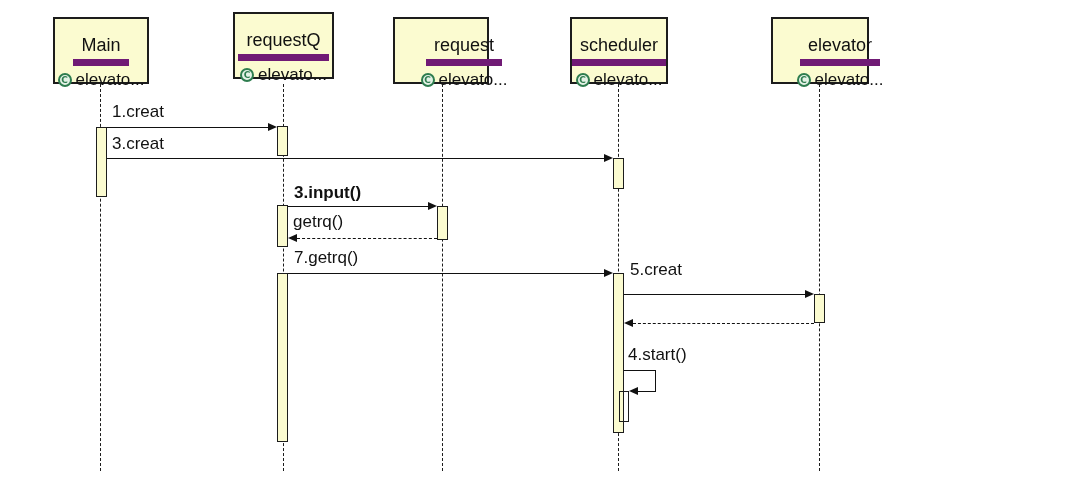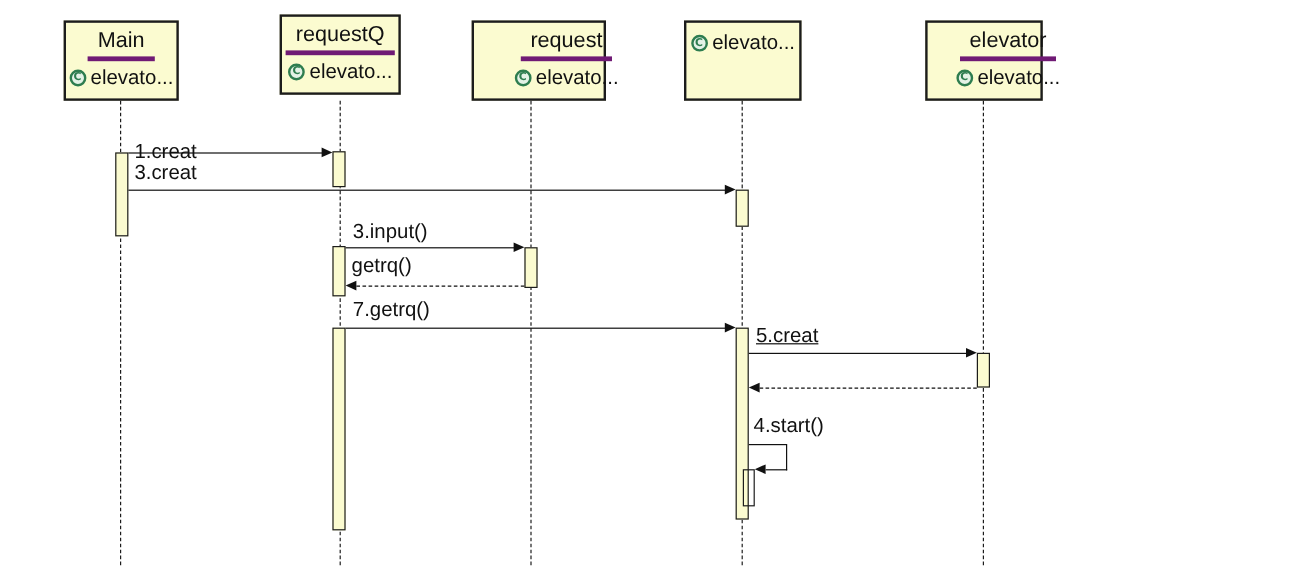--- a/index.html
+++ b/index.html
@@ -9,21 +9,21 @@
   }
   
   .pbox{
     position:absolute;box-sizing:border-box;height:67px;
     background:#FBFBD0;border:2px solid #1c1c1c;
     display:flex;flex-direction:column;align-items:center;justify-content:flex-start;
     padding-top:3px;
   }
   .pname{
     display:inline-block;font-size:18px;line-height:22px;
-    border-bottom:4px solid #701a75;padding:0 8px 3px;white-space:nowrap;
+    border-bottom:7px solid #701a75;padding:0 8px 3px;white-space:nowrap;margin-top:12px;
   }
   .pattr{
     display:flex;align-items:center;gap:4px;margin-top:4px;white-space:nowrap;
     font-size:17px;line-height:19px;
   }
   .class-icon{
     box-sizing:border-box;width:14px;height:14px;border-radius:50%;
     border:2px solid #2E7D4F;background:#e4f2e6;color:#2E7D4F;
     font:bold 9px/10px "DejaVu Sans", sans-serif;
     display:inline-flex;align-items:center;justify-content:center;flex:0 0 auto;
@@ -63,28 +63,29 @@
       <span>elevato...</span>
     </span>
   </div>
   <div class="pbox" style="left:233px;top:12px;width:101px;">
     <span class="pname">requestQ</span>
     <span class="pattr">
       <span class="class-icon">C</span>
       <span>elevato...</span>
     </span>
   </div>
-  <div class="pbox" style="left:393px;top:17px;width:112px;padding-left:46px;">
+  <div class="pbox" style="left:393px;top:17px;width:96px;padding-left:46px;">
     <span class="pname">request</span>
     <span class="pattr">
       <span class="class-icon">C</span>
       <span>elevato...</span>
     </span>
   </div>
   <div class="pbox" style="left:570px;top:17px;width:98px;">
+    <span class="pname">scheduler</span>
     <span class="pattr">
       <span class="class-icon">C</span>
       <span>elevato...</span>
     </span>
   </div>
   <div class="pbox" style="left:771px;top:17px;width:98px;padding-left:40px;">
     <span class="pname">elevator</span>
     <span class="pattr">
       <span class="class-icon">C</span>
       <span>elevato...</span>
@@ -95,51 +96,51 @@
   <div class="act" style="left:277px;top:126px;height:30px;"></div>
   <div class="act" style="left:613px;top:158px;height:31px;"></div>
   <div class="act" style="left:277px;top:205px;height:42px;"></div>
   <div class="act" style="left:437px;top:206px;height:34px;"></div>
   <div class="act" style="left:277px;top:273px;height:169px;"></div>
   <div class="act" style="left:613px;top:273px;height:160px;"></div>
   <div class="act" style="left:814px;top:294px;height:29px;"></div>
   <div class="act hollow" style="left:619px;top:391px;width:10px;height:31px;"></div>
 
   <div>
-    <span class="mlabel" style="left:112px;top:116px;text-align:center;">1.creat</span>
+    <span class="mlabel" style="left:112px;top:101px;text-align:center;">1.creat</span>
     <div class="mline" style="left:107px;top:127px;width:162px;"></div>
     <div class="ah r" style="left:268px;top:123px;"></div>
   </div>
 
   <div>
     <span class="mlabel" style="left:112px;top:133px;">3.creat</span>
     <div class="mline" style="left:107px;top:158px;width:498px;"></div>
     <div class="ah r" style="left:604px;top:154px;"></div>
   </div>
 
   <div>
-    <span class="mlabel" style="left:294px;top:182px;">3.input()</span>
+    <span class="mlabel" style="left:294px;top:182px;font-weight:bold;">3.input()</span>
     <div class="mline" style="left:288px;top:206px;width:141px;"></div>
     <div class="ah r" style="left:428px;top:202px;"></div>
   </div>
 
   <div>
     <span class="mlabel" style="left:293px;top:211px;">getrq()</span>
     <div class="mline dashed" style="left:297px;top:238px;width:140px;"></div>
     <div class="ah l" style="left:288px;top:234px;"></div>
   </div>
 
   <div>
     <span class="mlabel" style="left:294px;top:247px;">7.getrq()</span>
     <div class="mline" style="left:288px;top:273px;width:317px;"></div>
     <div class="ah r" style="left:604px;top:269px;"></div>
   </div>
 
   <div>
-    <span class="mlabel" style="left:630px;top:269px;text-decoration:underline;">5.creat</span>
+    <span class="mlabel" style="left:630px;top:259px;">5.creat</span>
     <div class="mline" style="left:624px;top:294px;width:181px;"></div>
     <div class="ah r" style="left:805px;top:290px;"></div>
   </div>
 
   <div>
     <div class="mline dashed" style="left:633px;top:323px;width:181px;"></div>
     <div class="ah l" style="left:624px;top:319px;"></div>
   </div>
 
   <div>

